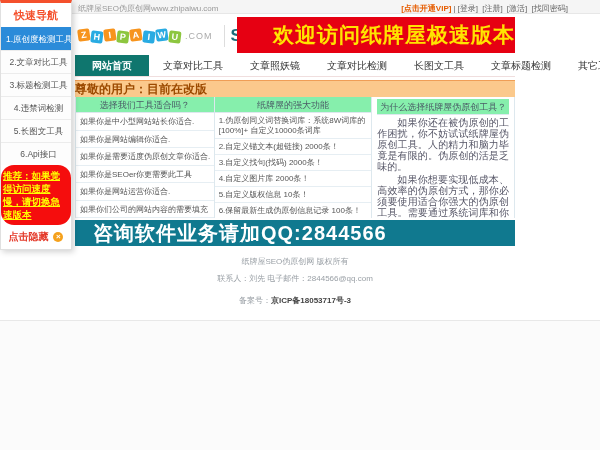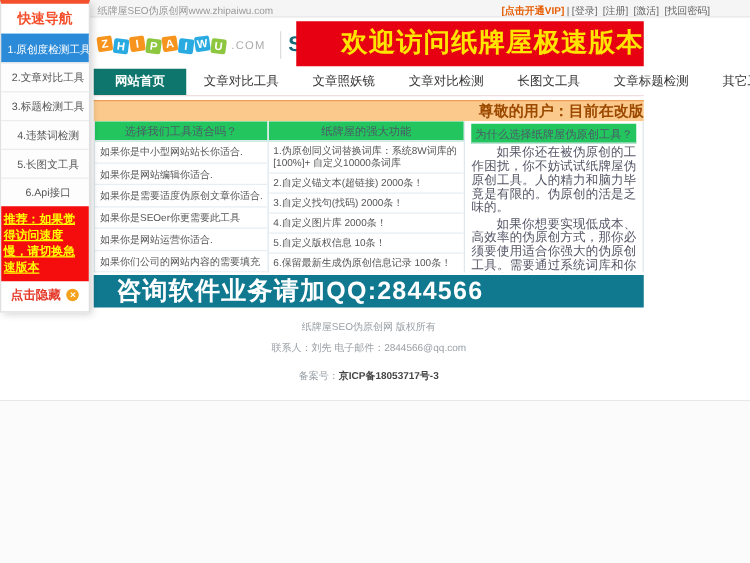--- a/index.html
+++ b/index.html
@@ -19,21 +19,21 @@
   .sidebar { position:absolute; left:0; top:0; width:72px; background:#fff;
     border:1px solid #e0e0e0; border-top:3px solid #f4502c;
     box-shadow:2px 2px 6px rgba(0,0,0,.18); z-index:10; }
   .sidebar .sb-title { height:24px; line-height:24px; text-align:center;
     color:#f4502c; font-weight:bold; font-size:11px; }
   .sidebar .sb-item { height:23px; line-height:23px; padding-left:5px;
     font-size:8.5px; color:#555; border-top:1px solid #ececec; background:#fdfdfd;
     white-space:nowrap; overflow:hidden; cursor:pointer;text-align:center; }
   .sidebar .sb-item.active { background:#2b8bd9; color:#fff; border-top-color:#2b8bd9; }
   .sidebar .sb-promo { background:#f50d0d; color:#ffff00; font-size:9.5px;
-    font-weight:bold; line-height:13px; padding:4px 2px; text-decoration:underline; cursor:pointer; }
+    font-weight:bold; line-height:13px; padding:4px 2px; text-decoration:underline; cursor:pointer;border-radius:13px; }
   .sidebar .sb-hide { height:24px; line-height:24px; text-align:center;
     color:#e43a2a; font-size:10px; font-weight:bold; cursor:pointer; }
   .close-dot { display:inline-block; width:10px; height:10px; border-radius:50%;
     background:#f5a11c; color:#fff; font-size:8px; line-height:10px; text-align:center;
     vertical-align:middle; margin-left:2px; }
 
   
   .header { position:absolute; left:75px; top:15px; width:440px; height:40px; background:#fff; }
   .logo { position:absolute; left:3px; top:8px; height:26px; display:flex;
     align-items:center; cursor:pointer; }
@@ -53,31 +53,31 @@
   
   .nav { position:absolute; left:75px; top:55px; width:440px; height:22px;
     background:#fff; border-bottom:1px solid #f0dede; display:flex; align-items:stretch; }
   .tab { font-size:10px; color:#333; line-height:22px; margin-right:27px;
     white-space:nowrap; cursor:pointer; }
   .tab.active { background:#0f766e; color:#fff; padding:0 17px; margin-right:14px; font-weight:bold; }
 
   
   .notice { position:absolute; left:75px; top:80px; width:440px; height:17px;
     background:#fbc98c; border-top:1px solid #ef9e56; color:#9c4a00;
-    font-size:12px; font-weight:bold; text-align:right; line-height:16px; }
+    font-size:12px; font-weight:bold; text-align:left; line-height:16px; }
 
   
   .grid { position:absolute; left:75px; top:97px; width:440px; height:121px;
     display:flex; border-left:1px solid #dde8ee; border-right:1px solid #dde8ee;
     background:#fff; }
   .col { height:121px; overflow:hidden; }
   .col1 { width:139px; border-right:1px solid #dde8ee; }
   .col2 { width:158px; border-right:1px solid #dde8ee; }
   .col3 { width:142px; }
-  .col-h { height:16px; line-height:16px; background:#22c55e; color:#4a5b66;
+  .col-h { height:16px; line-height:16px; background:#86efac; color:#4a5b66;
     font-size:9px; text-align:center; border-bottom:1px solid #dde8ee;
     white-space:nowrap; overflow:hidden; }
   .col1 .cell { height:17.5px; line-height:17.5px; font-size:8px; color:#555;
     padding-left:4px; border-bottom:1px solid #e6eef3; white-space:nowrap; overflow:hidden; }
   .col2 .cell { padding:3px 4px 2px 4px; font-size:8px; line-height:10px;
     color:#555; border-bottom:1px solid #e6eef3; }
   .col3 { padding:2px 5px; }
   .col3 p { font-size:10px; line-height:11px; color:#556; text-indent:2em;
     margin:2px 0; text-align:justify; }
 

